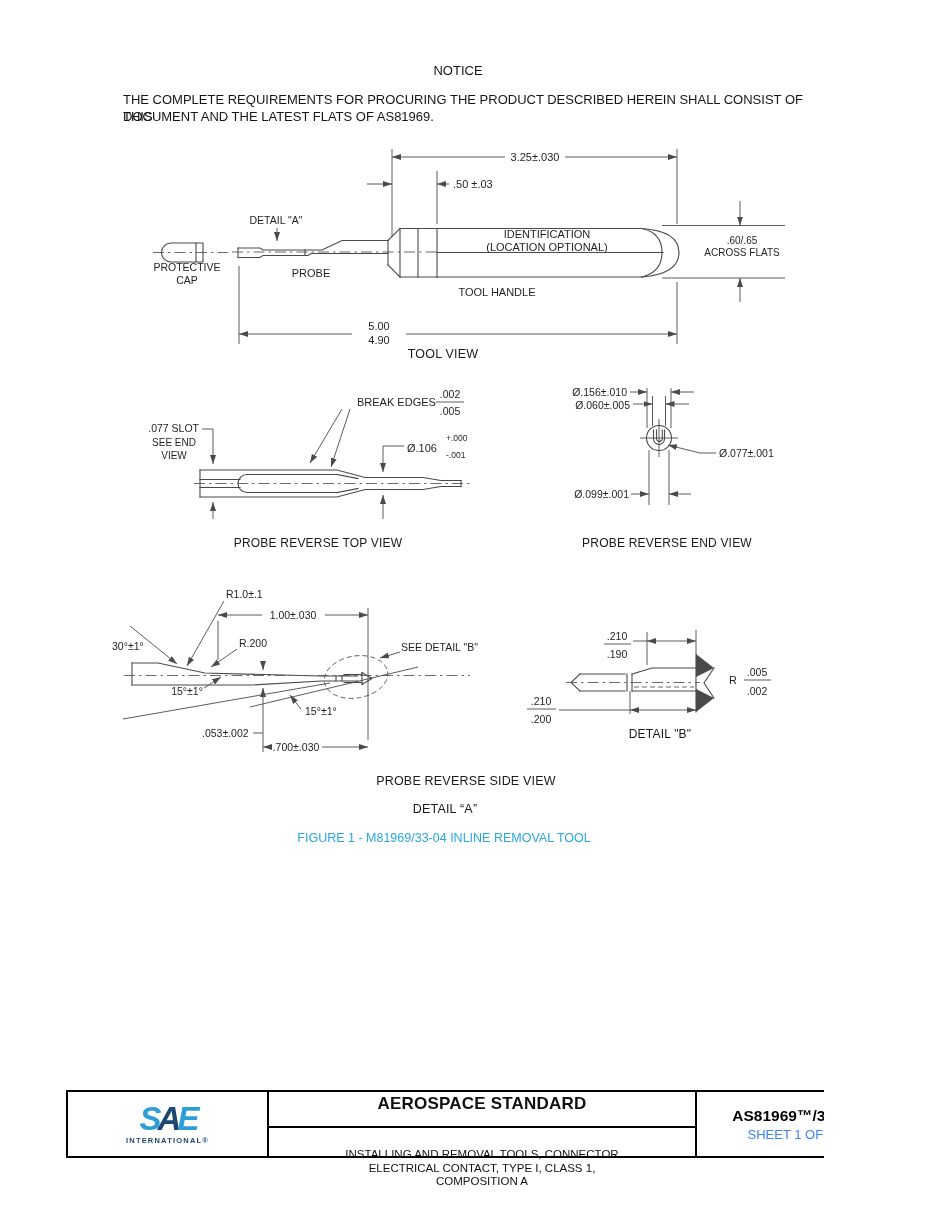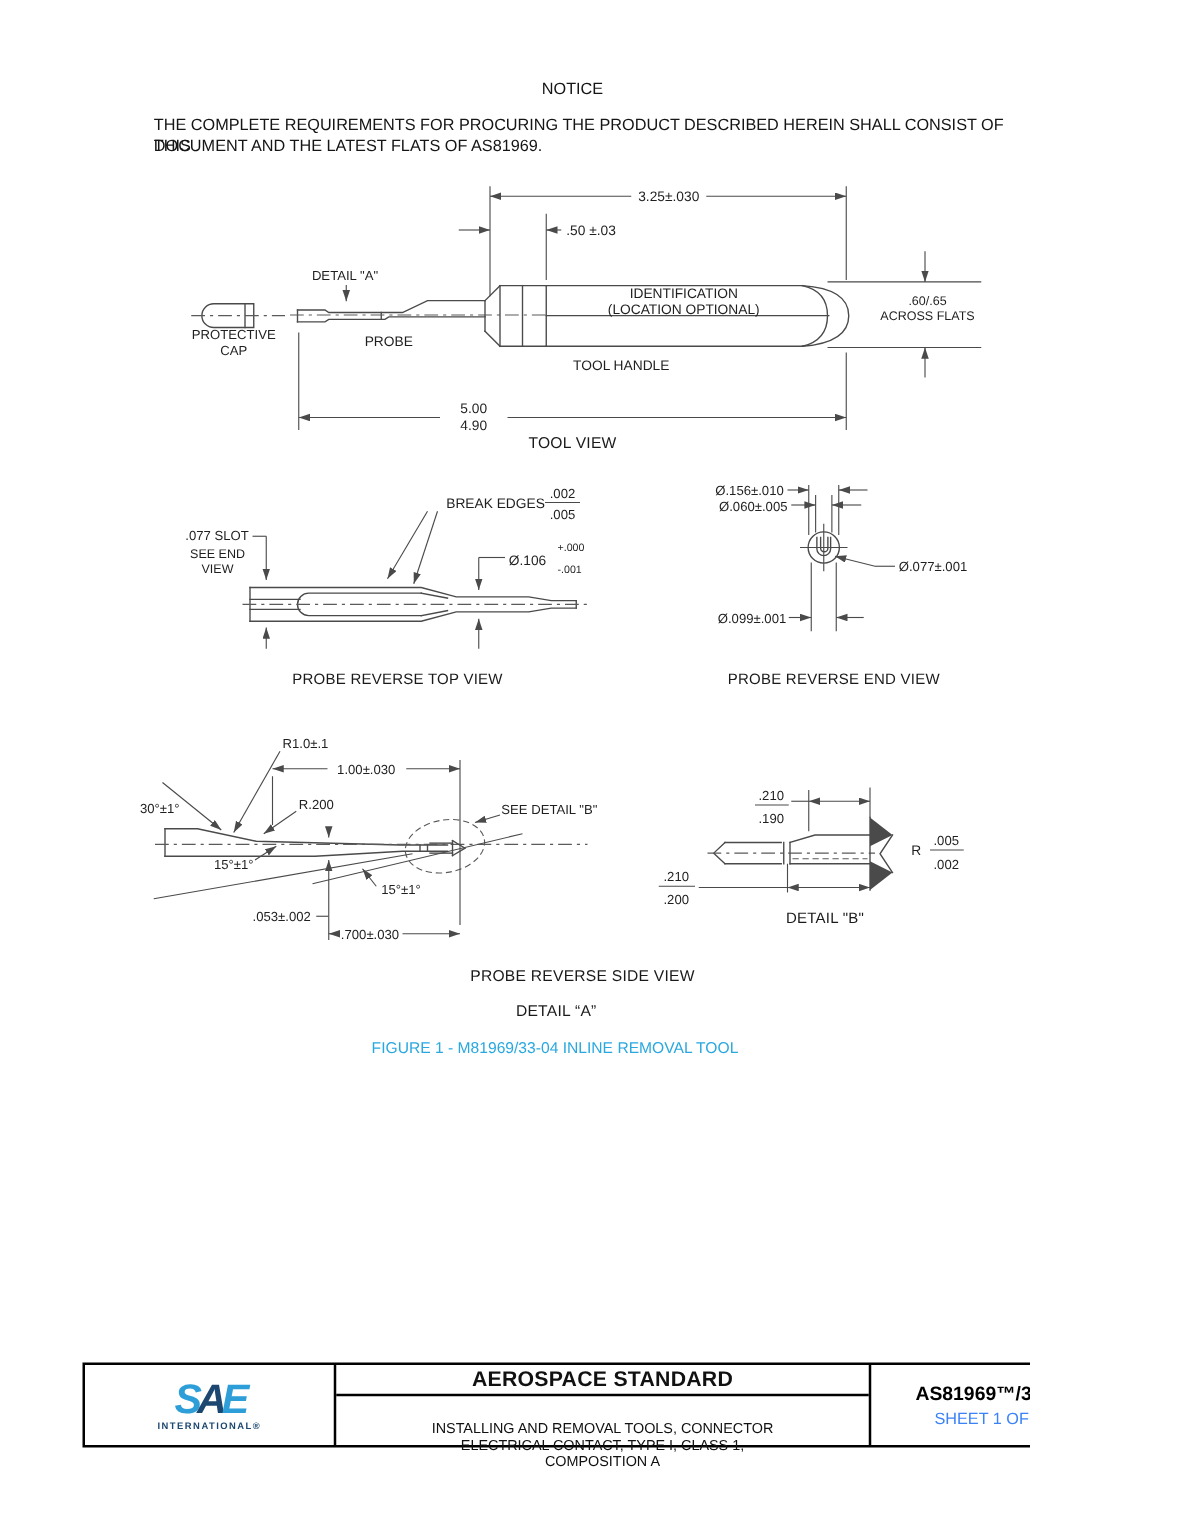--- a/index.html
+++ b/index.html
@@ -21,21 +21,21 @@
   .tblock{left:66px;top:1090px;width:838px;height:68px;border:2px solid #000;display:flex;box-sizing:border-box;}
   .tb-cell{box-sizing:border-box;height:100%;}
   .tb-logo{width:201px;border-right:2px solid #000;display:flex;flex-direction:column;align-items:center;justify-content:center;}
   .tb-title{width:428px;border-right:2px solid #000;display:flex;flex-direction:column;}
   .tb-doc{width:139px;border-right:2px solid #000;display:flex;flex-direction:column;justify-content:center;padding-left:10px;align-items:flex-end;}
   .tb-rev{width:64px;display:flex;flex-direction:column;justify-content:center;align-items:center;margin-top:40px;}
   .sae-word{font-style:italic;font-weight:900;font-size:33px;line-height:30px;letter-spacing:-4px;}
   .sae-s,.sae-e{color:#2D9ED8;}
   .sae-a{color:#1C4770;}
   .sae-sub{font-size:7.5px;font-weight:bold;letter-spacing:1.2px;color:#1C4770;margin-top:2px;}
-  .tb-heading{font-size:17px;font-weight:bold;text-align:center;padding:2px 0 1px 0;border-bottom:2px solid #000;letter-spacing:.2px;}
+  .tb-heading{font-size:17px;font-weight:bold;text-align:center;padding:2px 0 12px 0;border-bottom:2px solid #000;letter-spacing:.2px;}
   .tb-sub{font-size:11.5px;line-height:13.5px;text-align:center;padding-top:20px;color:#111;}
   .tb-docnum{font-size:15.5px;font-weight:bold;color:#000;}
   .tb-sheet{font-size:13px;margin-top:2px;color:#3b82f6;}
   .tb-revlabel,.tb-revval{font-size:15.5px;font-weight:bold;color:#000;}
 </style>
 </head>
 <body>
 
 <div class="page">
 
@@ -261,21 +261,21 @@
       <text class="t105" x="617" y="640" text-anchor="middle">.210</text>
       <text class="t105" x="617" y="658" text-anchor="middle">.190</text>
       <text class="t105" x="541" y="705" text-anchor="middle">.210</text>
       <text class="t105" x="541" y="723" text-anchor="middle">.200</text>
       <text class="t11" x="729" y="684">R</text>
       <text class="t105" x="757" y="676" text-anchor="middle">.005</text>
       <text class="t105" x="757" y="695" text-anchor="middle">.002</text>
     </g>
   </svg>
 
-  <div class="abs view-caption" style="left:378px;top:347px;width:160px;">TOOL VIEW</div>
+  <div class="abs view-caption" style="left:363px;top:347px;width:160px;">TOOL VIEW</div>
   <div class="abs view-caption" style="left:218px;top:536px;width:200px;font-size:12px;">PROBE REVERSE TOP VIEW</div>
   <div class="abs view-caption" style="left:567px;top:536px;width:200px;font-size:12px;">PROBE REVERSE END VIEW</div>
   <div class="abs view-caption" style="left:610px;top:727px;width:100px;font-size:12px;">DETAIL "B"</div>
   <div class="abs view-caption" style="left:366px;top:774px;width:200px;">PROBE REVERSE SIDE VIEW</div>
   <div class="abs view-caption" style="left:345px;top:802px;width:200px;">DETAIL “A”</div>
   <div class="abs figure-caption" style="left:194px;top:831px;width:500px;">FIGURE 1 - M81969/33-04 INLINE REMOVAL TOOL</div>
 
   <div class="abs tblock">
     <div class="tb-cell tb-logo">
       <div class="sae-word"><span class="sae-s">S</span><span class="sae-a">A</span><span class="sae-e">E</span></div>

